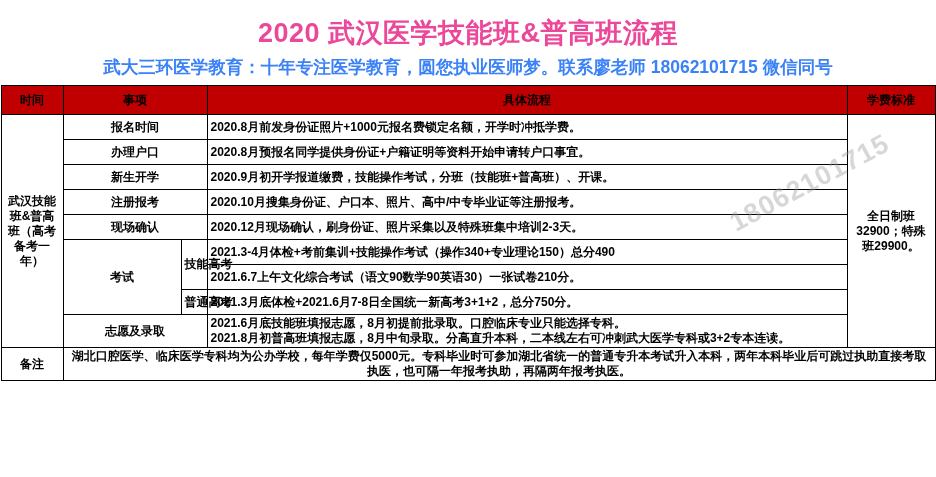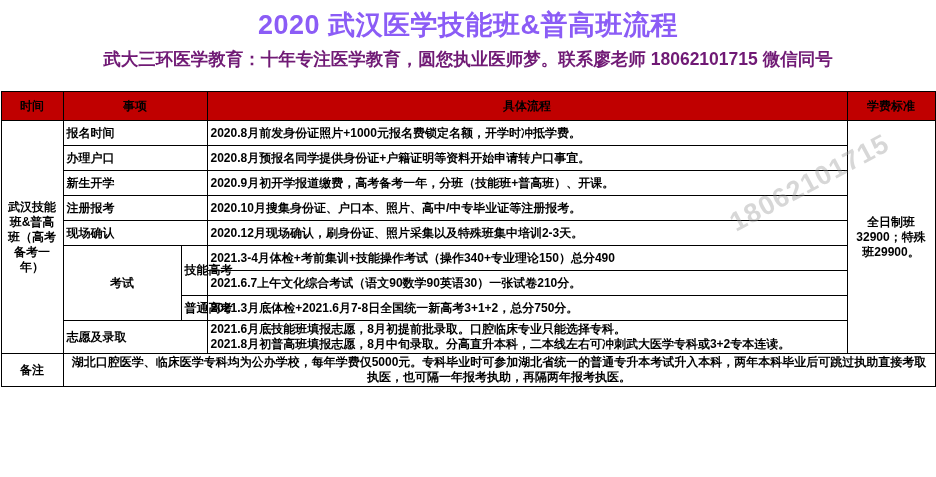--- a/index.html
+++ b/index.html
@@ -17,31 +17,31 @@
     position: relative;
     width: 936px;
     height: 477px;
     box-sizing: border-box;
     background: #ffffff;
   }
   .title {
     text-align: center;
     font-size: 27px;
     font-weight: bold;
-    color: #8b5cf6;
-    padding-top: 7px;
+    color: #ec4899;
+    padding-top: 15px;
     padding-bottom: 4px;
     letter-spacing: 0.5px;
   }
   .subtitle {
     text-align: center;
     font-size: 17.5px;
     font-weight: bold;
-    color: #701a75;
-    padding-bottom: 20px;
+    color: #3b82f6;
+    padding-bottom: 6px;
     letter-spacing: 0px;
   }
   table.flow {
     border-collapse: collapse;
     width: 930px;
     margin: 0 auto;
     table-layout: fixed;
   }
   table.flow td, table.flow th {
     border: 1px solid #000000;
@@ -67,21 +67,21 @@
   .c-fee { width: 88px; }
 
   td.vert-left {
     text-align: center;
     font-weight: bold;
     font-size: 15px;
     line-height: 1.3;
     padding: 2px;
   }
   td.item {
-    text-align: left;
+    text-align: center;
     font-weight: bold;
     font-size: 15px;
     white-space: nowrap;
   }
   td.detail {
     text-align: left;
     font-weight: bold;
     font-size: 14.6px;
     padding-left: 5px;
   }
@@ -166,21 +166,21 @@
         <td class="fee" rowspan="9">全日制班32900；特殊班29900。</td>
       </tr>
 
       <tr class="row-h">
         <td class="item" colspan="2">办理户口</td>
         <td class="detail">2020.8月预报名同学提供身份证+户籍证明等资料开始申请转户口事宜。</td>
       </tr>
 
       <tr class="row-h">
         <td class="item" colspan="2">新生开学</td>
-        <td class="detail">2020.9月初开学报道缴费，高考备考一年，分班（技能班+普高班）、开课。</td>
+        <td class="detail">2020.9月初开学报道缴费，技能操作考试，分班（技能班+普高班）、开课。</td>
       </tr>
 
       <tr class="row-h">
         <td class="item" colspan="2">注册报考</td>
         <td class="detail">2020.10月搜集身份证、户口本、照片、高中/中专毕业证等注册报考。</td>
       </tr>
 
       <tr class="row-h">
         <td class="item" colspan="2">现场确认</td>
         <td class="detail">2020.12月现场确认，刷身份证、照片采集以及特殊班集中培训2-3天。</td>

